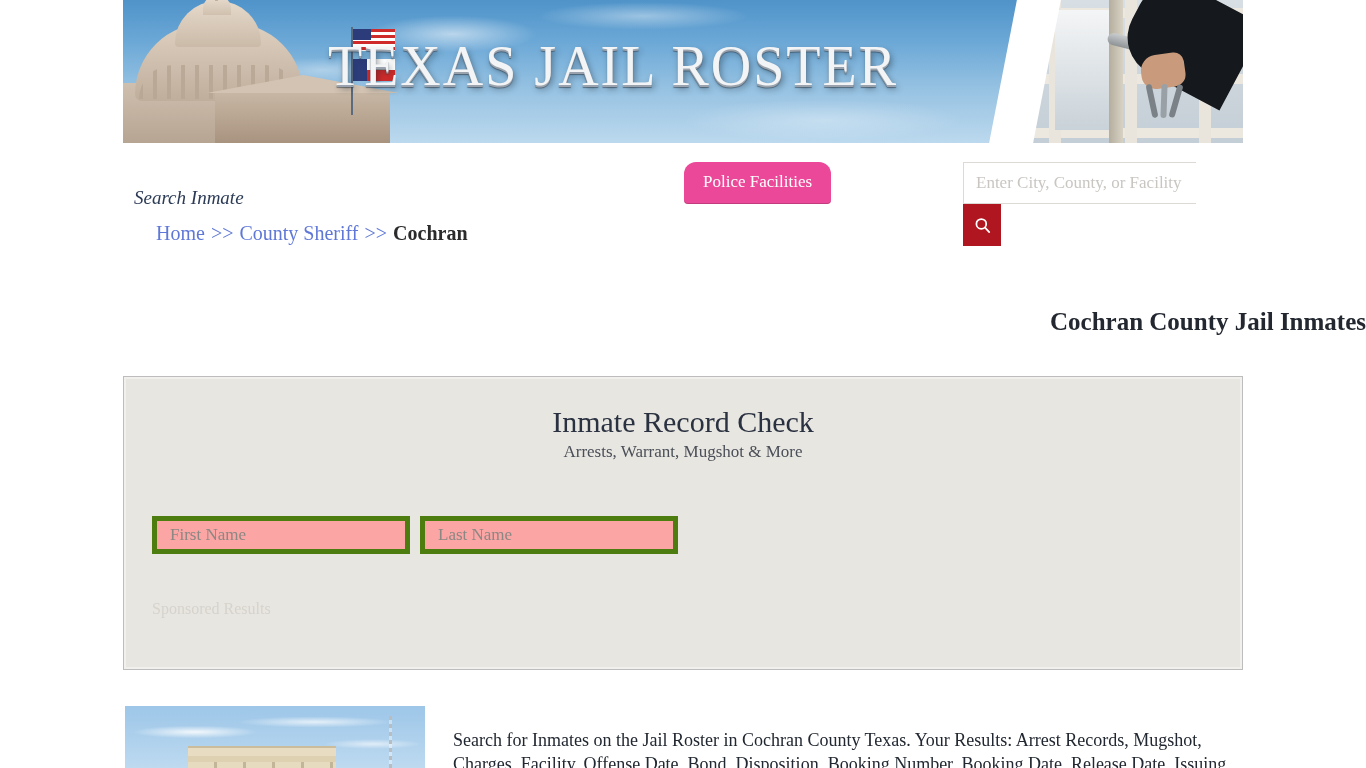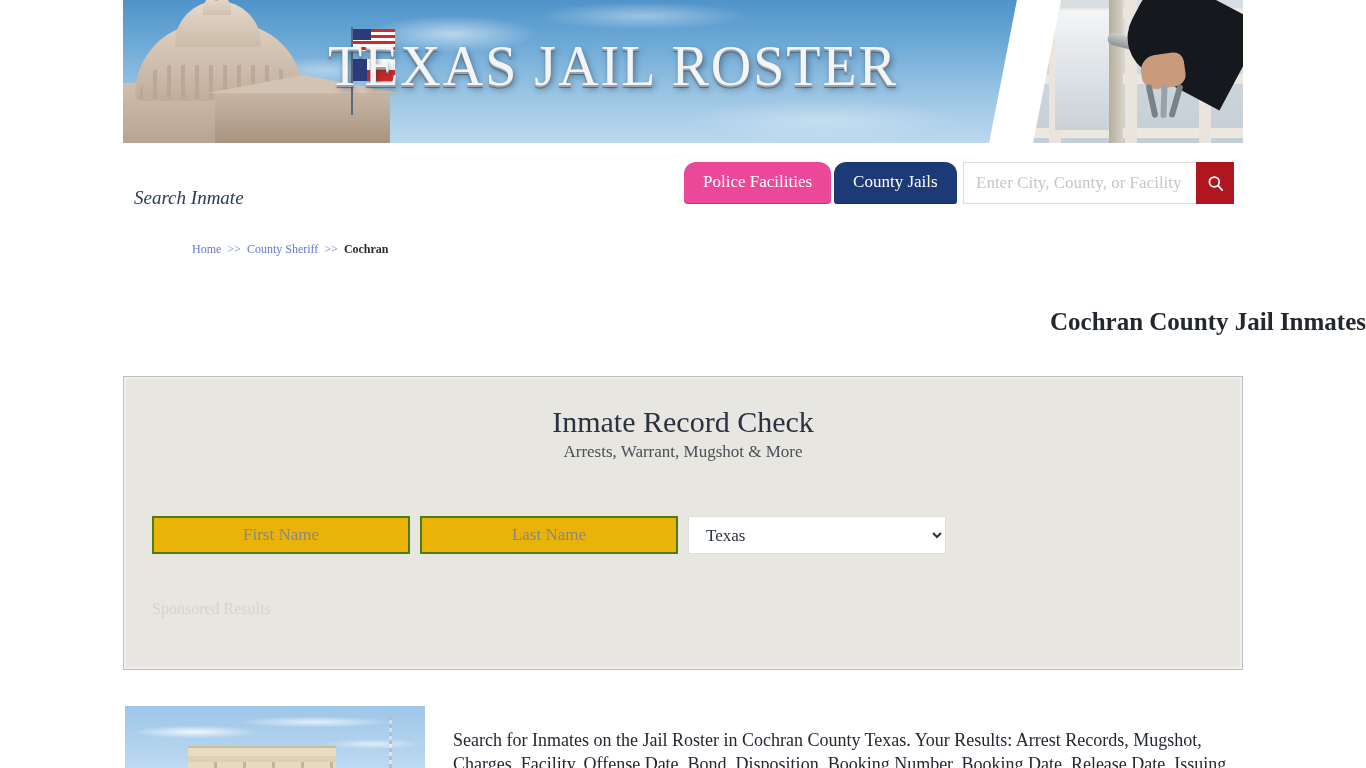--- a/index.html
+++ b/index.html
@@ -144,37 +144,36 @@
   }
   .tabs { position:absolute; left:561px; top:19px; display:flex; align-items:flex-end; }
   .tab {
     background:#ec4899; color:#ffffff; font-size:17px;
     padding:9px 19px 12px 19px; border-radius:12px 12px 4px 4px;
     margin-right:3px; cursor:pointer; line-height:1.25;
     box-shadow: inset 0 -1px 0 rgba(0,0,0,.18);
     font-family:"Liberation Serif", serif;
   }
   .tab.tab2 { background:#1b3a76; border-radius:12px 12px 3px 3px; }
-  .search-wrap { position:absolute; left:840px; top:19px; display:flex; }
+  .search-wrap { position:absolute; left:840px; top:19px; display:flex;flex-direction:column; }
   .search-input {
     width:233px; height:42px; border:1px solid #ddd9d4; border-right:none;
     background:#fff; padding:0 12px; font-size:17px; color:#444;
     font-family:"Liberation Serif", serif; outline:none;
   }
   .search-input::placeholder { color:#c9c6c2; }
   .search-btn {
     width:38px; height:42px; background:#b0161f; border:none; cursor:pointer;
     display:flex; align-items:center; justify-content:center;
   }
 
   
   .crumbs {
-    position:absolute; left:156px; top:242px; font-size:12px; color:#2f2f2f;
-    font-family:"Liberation Serif", serif;
-    margin-left:36px;
+    position:absolute; left:156px; top:222px; font-size:20px; color:#2f2f2f;
+    font-family:"Liberation Serif", serif;
   }
   .crumbs a { color:#5f78d8; text-decoration:none; }
   .crumbs .sep { color:#5f78d8; margin:0 6px; }
   .crumbs .cur { color:#2b2b2b; font-weight:bold; }
 
   
   .page-title {
     position:absolute; left:0; right:0; top:291px; text-align:right;
     font-size:25px; color:#232730; font-family:"Liberation Serif", serif;
   }
@@ -190,24 +189,23 @@
     font-family:"Liberation Serif", serif;
   }
   .panel-sub {
     text-align:center; margin-top:3px; font-size:17px; color:#4a4f58;
     font-family:"Liberation Serif", serif;
   }
   .form-row {
     position:absolute; left:28px; top:139px; display:flex; align-items:flex-start;
   }
   .fld {
-    height:38px; border:2px solid #4d7c0f; background:#eab308;
+    height:38px; border:5px solid #4d7c0f; background:#fca5a5;
     font-size:17px; color:#555; padding:0 13px; font-family:"Liberation Serif", serif;
     outline:none;
-    text-align:center;
   }
   .fld::placeholder { color:#8b8782; }
   .fld.first { width:258px; margin-right:10px; }
   .fld.last  { width:258px; margin-right:10px; }
   .state-sel {
     width:258px; height:38px; border:1px solid #e0ddd8; background:#fff;
     font-size:17px; color:#2b3240; padding:0 13px; margin-right:11px;
     font-family:"Liberation Serif", serif; appearance:auto; outline:none;
   }
   .btn-search {
@@ -288,21 +286,20 @@
       <div class="slash"></div>
     </div>
     <div class="slash2"></div>
   </div>
 
   <div class="nav">
     <div class="brand">Search Inmate</div>
 
     <div class="tabs">
       <div class="tab tab1">Police Facilities</div>
-      <div class="tab tab2">County Jails</div>
     </div>
 
     <div class="search-wrap">
       <input class="search-input" type="text" placeholder="Enter City, County, or Facility" style="">
       <button class="search-btn">
         <svg width="19" height="19" viewBox="0 0 24 24" fill="none" stroke="#ffffff" stroke-width="2.2">
           <circle cx="10.5" cy="10" r="6.2"></circle>
           <line x1="15.2" y1="14.8" x2="20.5" y2="20.4" stroke-linecap="round"></line>
         </svg>
       </button>
@@ -315,23 +312,20 @@
 
   <h1 class="page-title">Cochran County Jail Inmates</h1>
 
   <div class="panel">
     <div class="panel-title">Inmate Record Check</div>
     <div class="panel-sub">Arrests, Warrant, Mugshot &amp; More</div>
 
     <div class="form-row">
       <input class="fld first" type="text" placeholder="First Name" style="">
       <input class="fld last" type="text" placeholder="Last Name" style="">
-      <select class="state-sel">
-        <option>Texas</option>
-      </select>
     </div>
 
     <div class="sponsored">Sponsored Results</div>
   </div>
 
   <div class="content">
     <div class="thumb">
       <div class="t-clouds"></div>
       <div class="bldg"></div>
       <div class="tower"></div>

